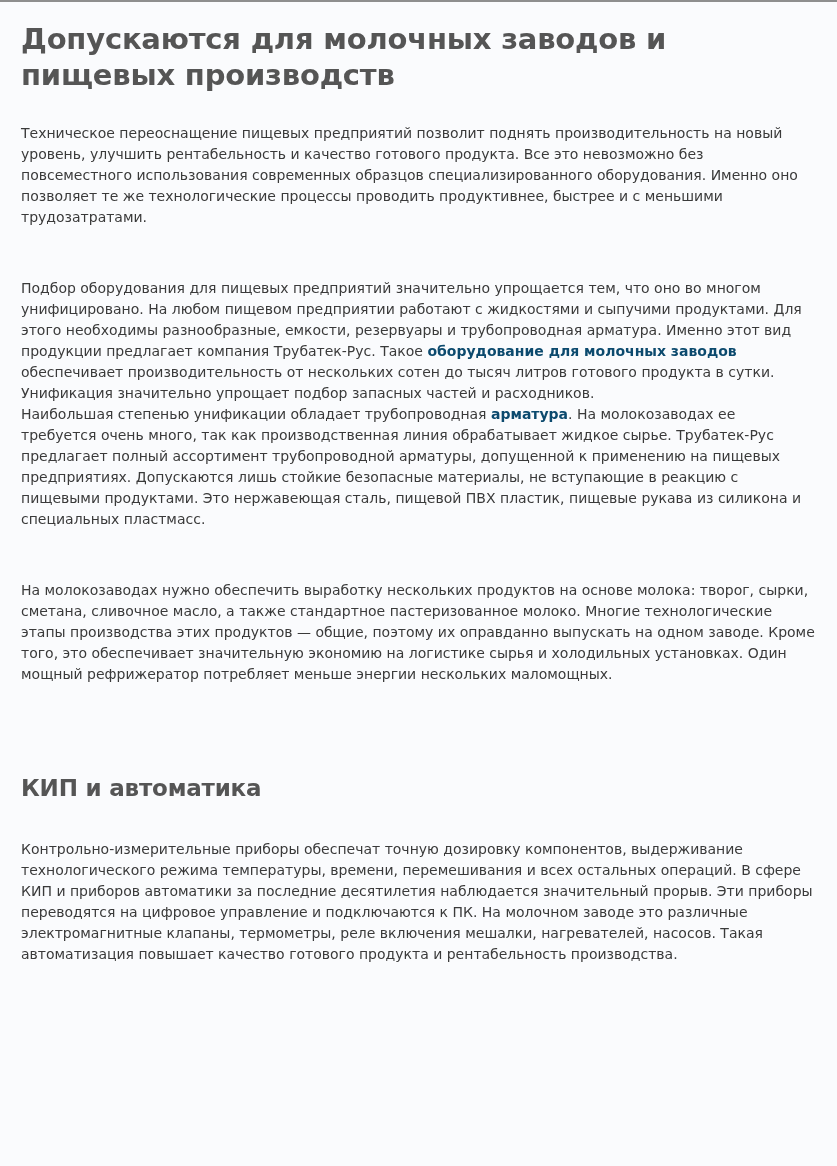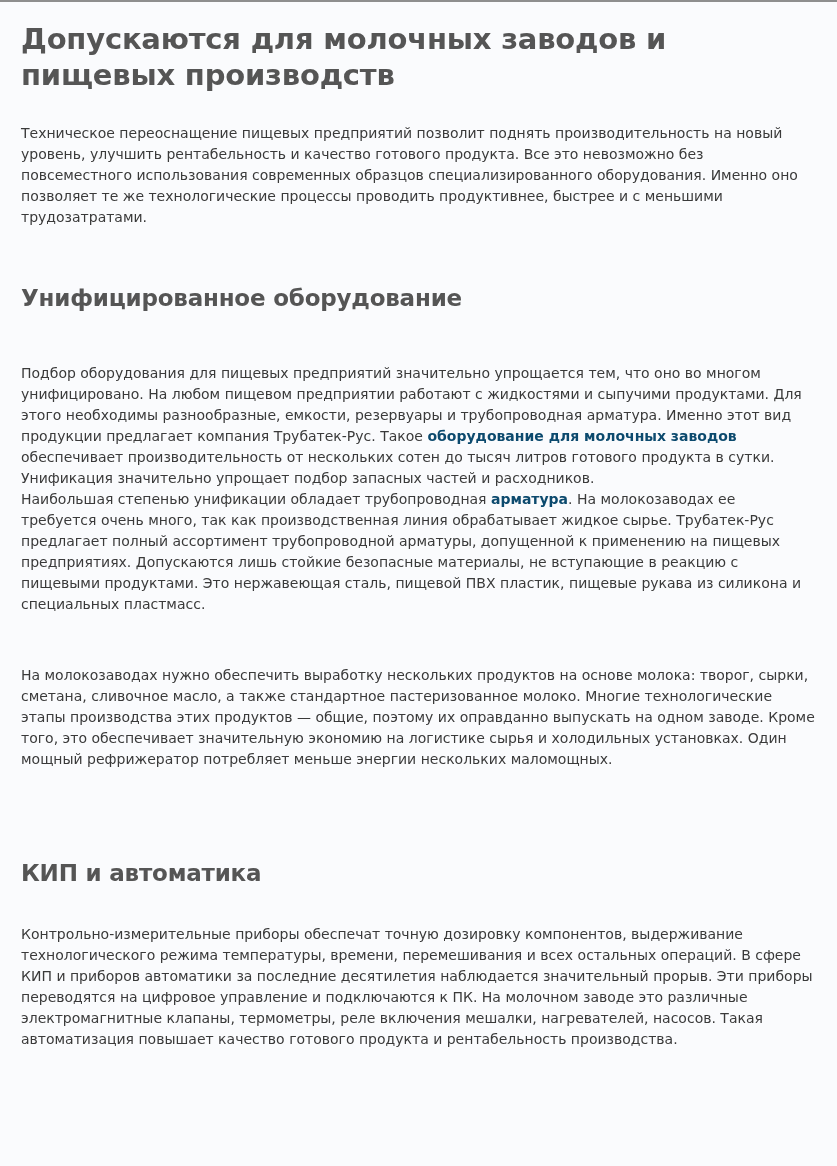--- a/index.html
+++ b/index.html
@@ -56,21 +56,20 @@
   </style>
 </head>
 <body>
 
 <div class="page">
 
   <h1>Допускаются для молочных заводов и пищевых производств</h1>
 
   <p class="intro">Техническое переоснащение пищевых предприятий позволит поднять производительность на новый уровень, улучшить рентабельность и качество готового продукта. Все это невозможно без повсеместного использования современных образцов специализированного оборудования. Именно оно позволяет те же технологические процессы проводить продуктивнее, быстрее и с меньшими трудозатратами.</p>
 
-  <h2 class="h2-unified">Унифицированное оборудование</h2>
 
   <p class="p-unified-1"><span>Подбор оборудования для пищевых предприятий значительно упрощается тем, что оно во многом унифицировано. На любом пищевом предприятии работают с жидкостями и сыпучими продуктами. Для этого необходимы разнообразные, емкости, резервуары и трубопроводная арматура. Именно этот вид продукции предлагает компания Трубатек-Рус. Такое </span><b>оборудование для молочных заводов</b><span> обеспечивает производительность от нескольких сотен до тысяч литров готового продукта в сутки. Унификация значительно упрощает подбор запасных частей и расходников.</span></p>
 
   <p class="p-unified-2"><span>Наибольшая степенью унификации обладает трубопроводная </span><b>арматура</b><span>. На молокозаводах ее требуется очень много, так как производственная линия обрабатывает жидкое сырье. Трубатек-Рус предлагает полный ассортимент трубопроводной арматуры, допущенной к применению на пищевых предприятиях. Допускаются лишь стойкие безопасные материалы, не вступающие в реакцию с пищевыми продуктами. Это нержавеющая сталь, пищевой ПВХ пластик, пищевые рукава из силикона и специальных пластмасс.</span></p>
 
 
   <p class="p-multi">На молокозаводах нужно обеспечить выработку нескольких продуктов на основе молока: творог, сырки, сметана, сливочное масло, а также стандартное пастеризованное молоко. Многие технологические этапы производства этих продуктов — общие, поэтому их оправданно выпускать на одном заводе. Кроме того, это обеспечивает значительную экономию на логистике сырья и холодильных установках. Один мощный рефрижератор потребляет меньше энергии нескольких маломощных.</p>
 
   <h2 class="h2-kip">КИП и автоматика</h2>
 

